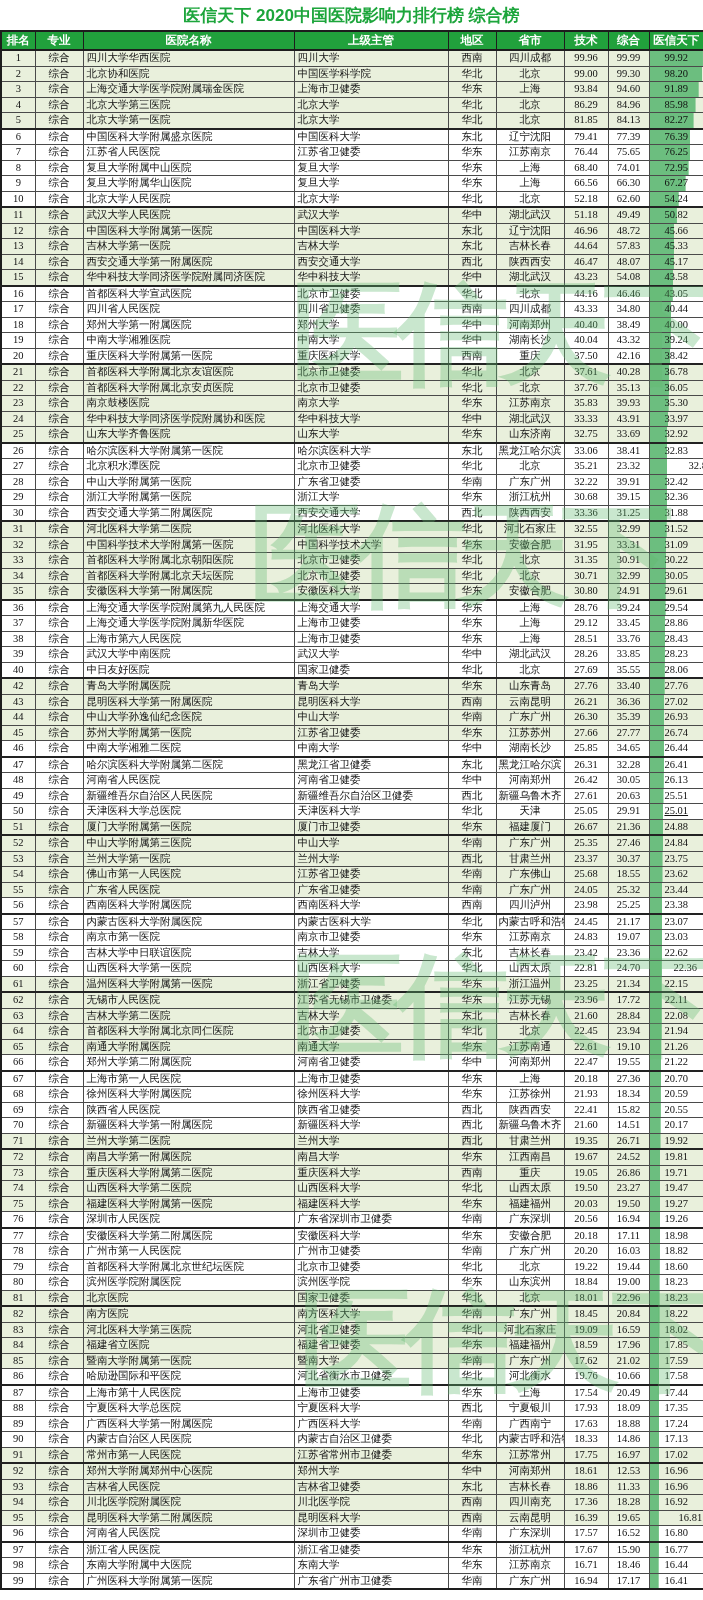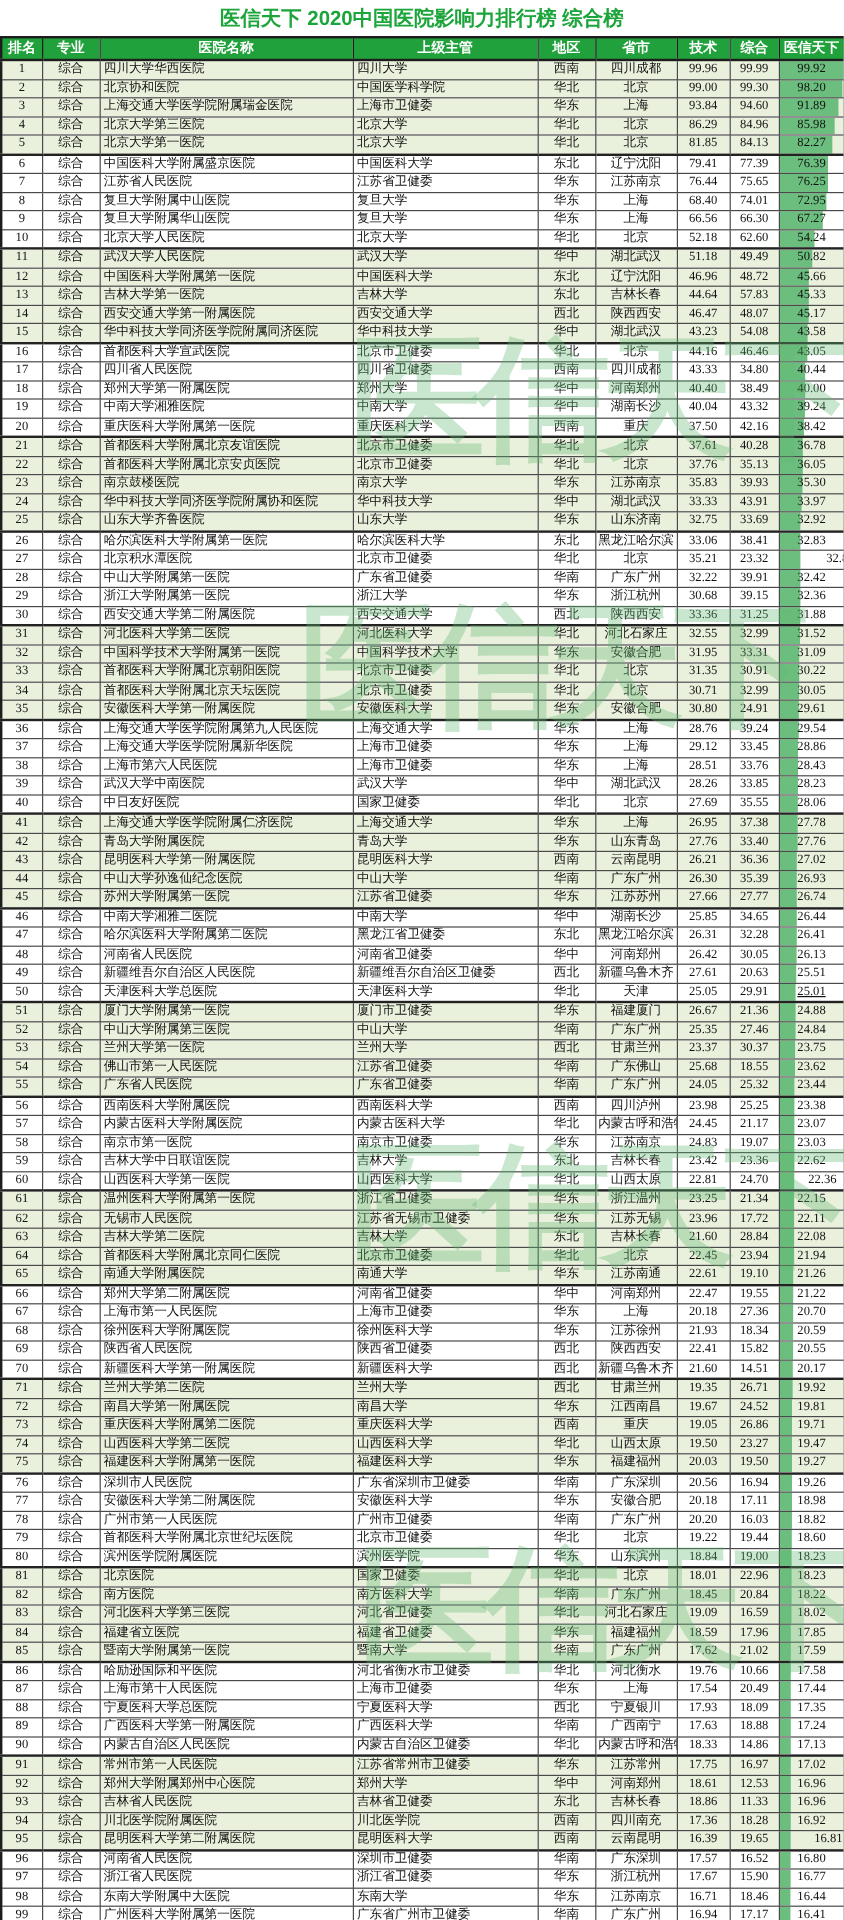--- a/index.html
+++ b/index.html
@@ -518,31 +518,20 @@
         <td>综合</td>
         <td>中日友好医院</td>
         <td>国家卫健委</td>
         <td>华北</td>
         <td>北京</td>
         <td>27.69</td>
         <td>35.55</td>
         <td class="score-cell" style="background-size: 28.06% 100%;">28.06</td>
       </tr>
       <tr class="band">
-        <td>41</td>
-        <td>综合</td>
-        <td>上海交通大学医学院附属仁济医院</td>
-        <td>上海交通大学</td>
-        <td>华东</td>
-        <td>上海</td>
-        <td>26.95</td>
-        <td>37.38</td>
-        <td class="score-cell" style="background-size: 27.78% 100%;">27.78</td>
-      </tr>
-      <tr class="band">
         <td>42</td>
         <td>综合</td>
         <td>青岛大学附属医院</td>
         <td>青岛大学</td>
         <td>华东</td>
         <td>山东青岛</td>
         <td>27.76</td>
         <td>33.40</td>
         <td class="score-cell" style="background-size: 27.76% 100%;">27.76</td>
       </tr>

